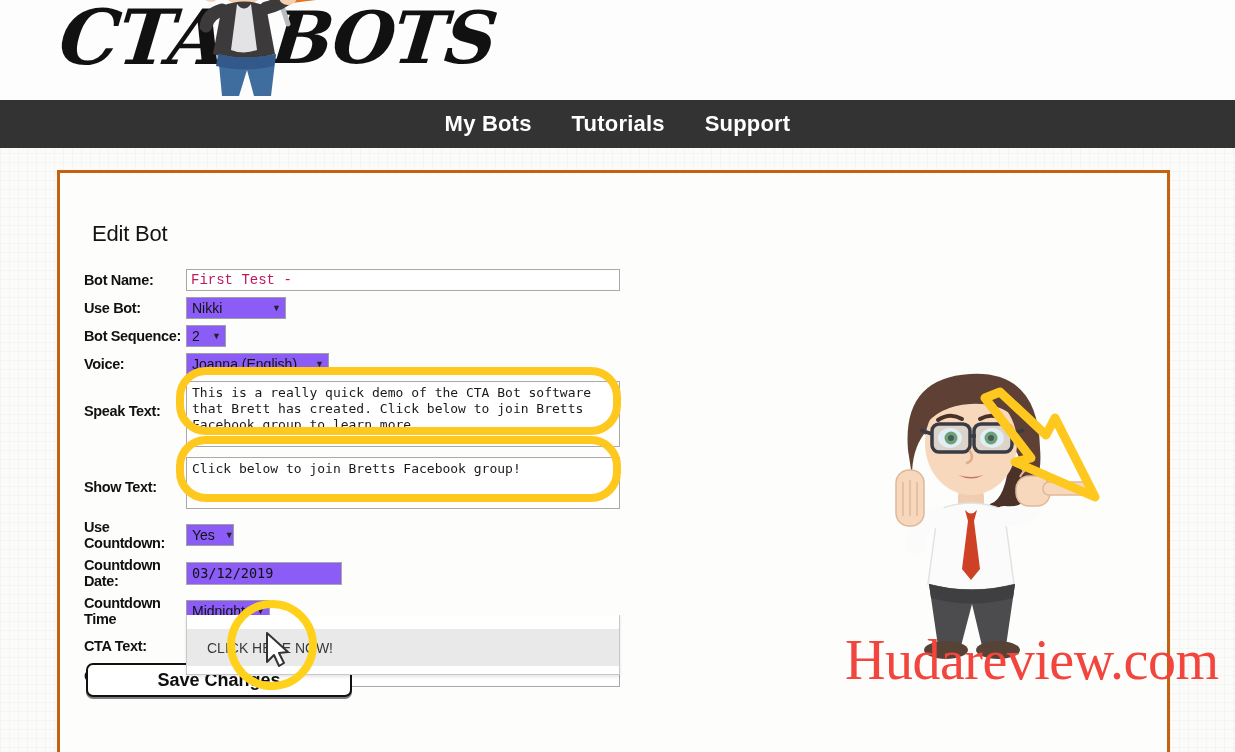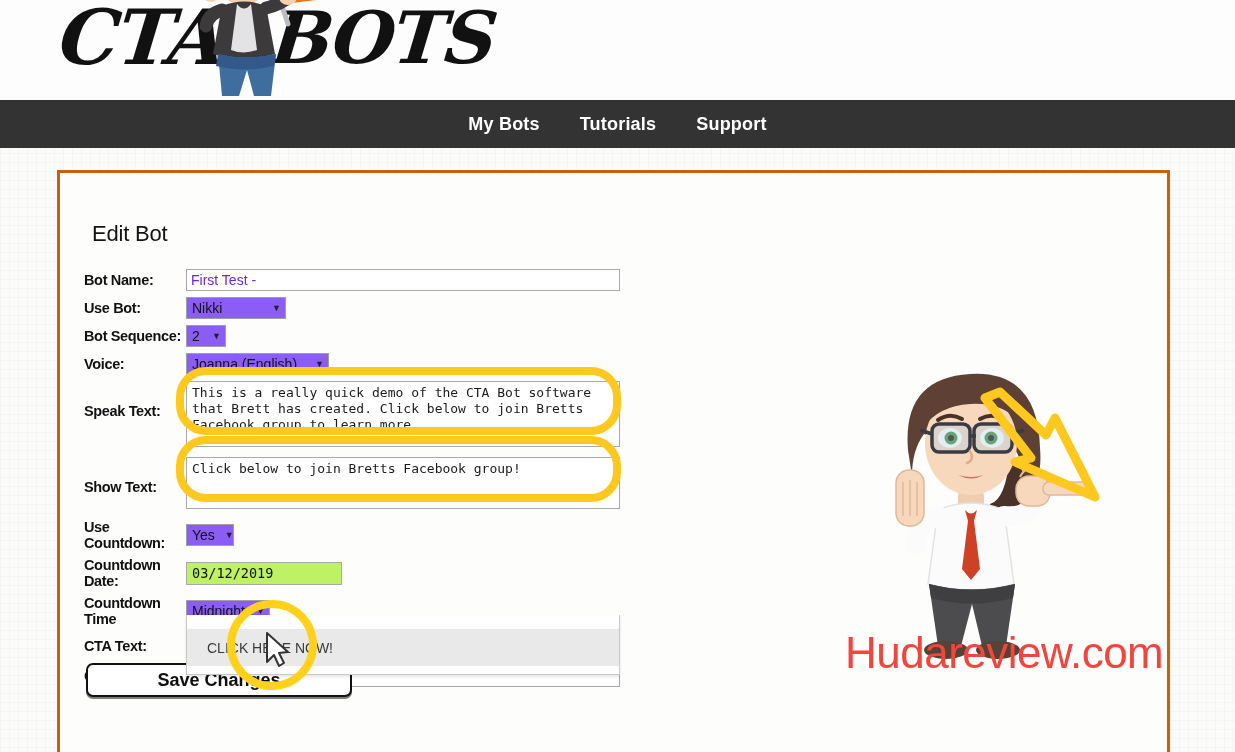--- a/index.html
+++ b/index.html
@@ -82,21 +82,21 @@
     height: 48px;
     background: #333333;
     z-index: 3;
     display: flex;
     align-items: center;
     justify-content: center;
     gap: 32px;
   }
   .nav-item {
     color: #ffffff;
-    font-size: 18px;
+    font-size: 22px;
     font-weight: bold;
     font-family: "Liberation Sans", sans-serif;
     text-decoration: none;
     cursor: pointer;
     letter-spacing: 0.2px;
     padding: 2px 4px;
   }
 
   
   #card {
@@ -138,39 +138,39 @@
     width: 102px;
     flex: 0 0 102px;
     font-size: 14.5px;
     font-weight: bold;
     color: #111;
     letter-spacing: -0.35px;
   }
   .fctrl { flex: 1 1 auto; }
 
   input.text-field {
-    font-family: Liberation Sans, sans-serif;
+    font-family: Liberation Mono, monospace;
     font-size: 14px;
-    color: #6d28d9;
+    color: #be185d;
     padding: 2px 4px;
     border: 1px solid #a9a9a9;
     background: #ffffff;
     box-sizing: border-box;
     height: 22px;
     outline: none;
   }
   #bot-name-input { width: 434px; }
 
   input.mono-field {
     font-family: "DejaVu Sans Mono", monospace;
     font-size: 13.5px;
     color: #111;
     padding: 2px 5px;
     border: 1px solid #a9a9a9;
-    background: #bef264;
+    background: #8b5cf6;
     box-sizing: border-box;
     height: 23px;
     outline: none;
   }
   #countdown-date-input { width: 156px; }
 
   
   .sel {
     display: inline-flex;
     align-items: center;
@@ -295,22 +295,22 @@
     inset: 0;
     z-index: 20;
     pointer-events: none;
   }
 
   
   #watermark {
     position: absolute;
     left: 845px;
     top: 628px;
-    font-family: Liberation Sans, sans-serif;
-    font-size: 44px;
+    font-family: Liberation Serif, serif;
+    font-size: 56px;
     font-weight: 300;
     color: #f2453d;
     letter-spacing: -0.5px;
     z-index: 25;
     white-space: nowrap;
   }
 </style>
 </head>
 <body>
 

